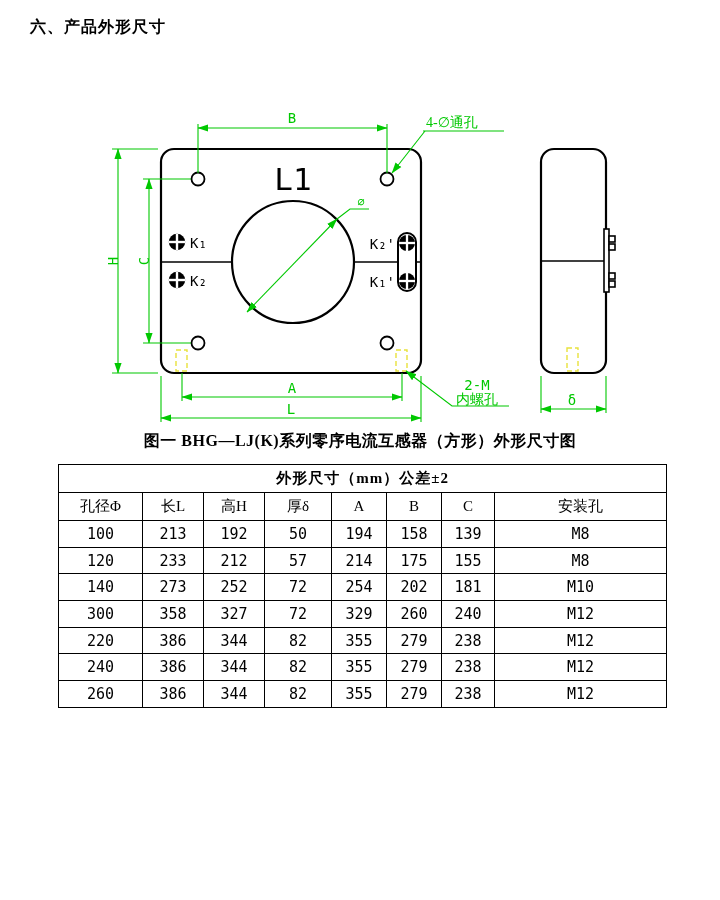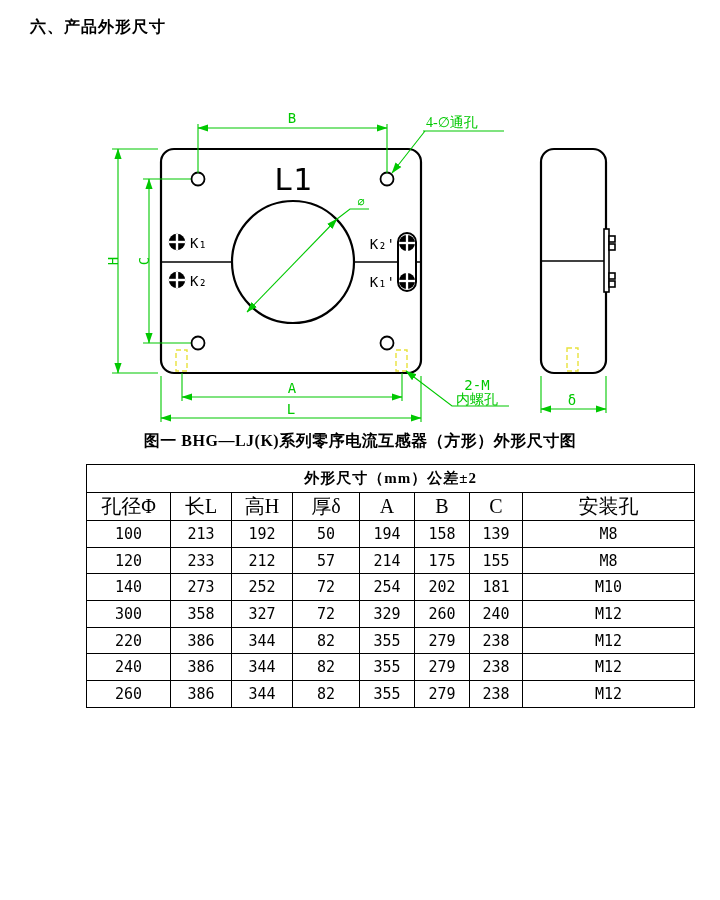--- a/index.html
+++ b/index.html
@@ -10,34 +10,34 @@
   .doc-title{
     position:absolute;left:30px;top:17px;font-size:16px;font-weight:bold;
     letter-spacing:1px;font-family:"Liberation Serif", serif;
   }
   .drawing-wrap{position:absolute;left:0;top:95px;width:720px;height:337px;}
   .fig-caption{
     position:absolute;left:0;top:431px;width:720px;text-align:center;
     font-size:16px;font-weight:bold;font-family:"Liberation Serif", serif;
     letter-spacing:0.5px;
   }
-  .spec-table-wrap{position:absolute;left:58px;top:464px;width:608px;margin-left:28px;}
+  .spec-table-wrap{position:absolute;left:58px;top:464px;width:608px;}
   table.spec{
     border-collapse:collapse;table-layout:fixed;width:608px;
     font-family:"DejaVu Sans Mono", monospace;
   }
   table.spec th, table.spec td{
     border:1px solid #000;text-align:center;vertical-align:middle;
     padding:0;font-weight:normal;overflow:hidden;white-space:nowrap;
   }
   table.spec .tbl-title{
     height:27px;font-size:15px;font-weight:bold;
     font-family:"Liberation Serif", serif;letter-spacing:1px;
   }
-  table.spec .col-hdr{height:27px;font-size:20px;font-family:"Liberation Serif", serif;}
+  table.spec .col-hdr{height:27px;font-size:15px;font-family:"Liberation Serif", serif;}
   table.spec td{height:25.7px;font-size:15px;}
   svg text{font-family:"DejaVu Sans Mono", monospace;}
   svg text.cjk{font-family:"Liberation Serif", serif;}
 </style>
 </head>
 <body>
 
 <div class="doc-title">六、产品外形尺寸</div>
 
 <div class="drawing-wrap">

